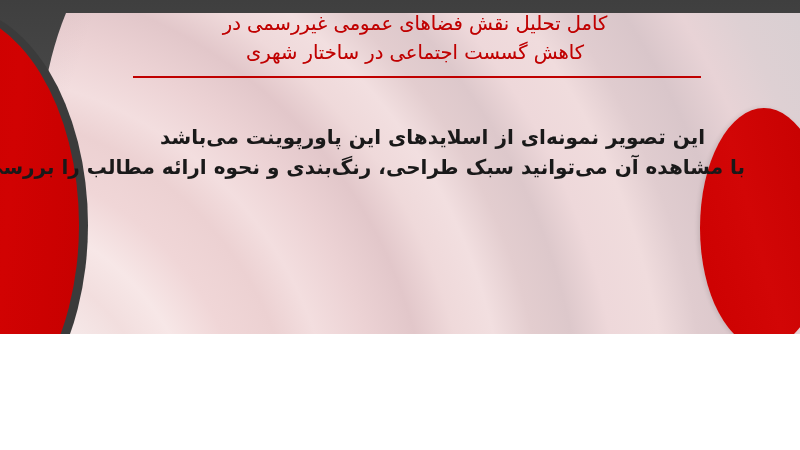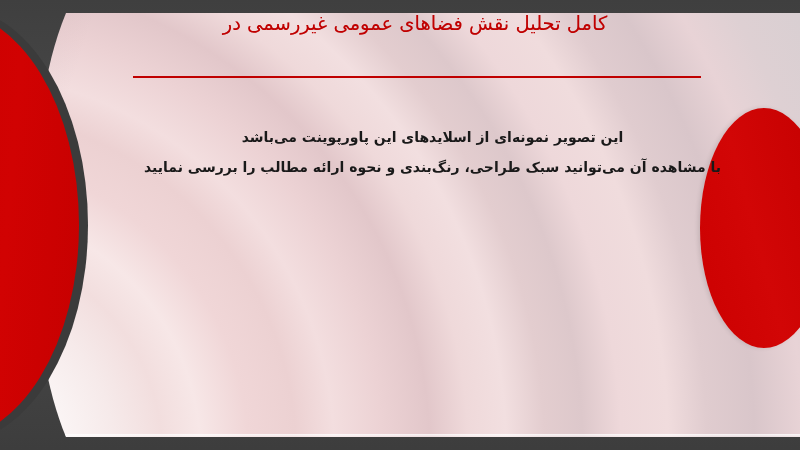--- a/index.html
+++ b/index.html
@@ -4,21 +4,21 @@
 <style>
   html, body {
     margin: 0;
     padding: 0;
     background: #ffffff;
   }
 
   .slide {
     position: relative;
     width: 800px;
-    height: 450px;
+    height: 334px;
     overflow: hidden;
     background: #4a4a4a;
     font-family: "DejaVu Sans", "Liberation Sans", sans-serif;
   }
 
   
   .frame-backdrop {
     position: absolute;
     inset: 0;
     background: linear-gradient(180deg, #3f3f3f 0%, #4e4e4e 45%, #3d3d3d 100%);
@@ -150,21 +150,21 @@
     background: #c00000;
   }
 
   .body-block {
     position: absolute;
     top: 122px;
     left: 120px;
     width: 625px;
     text-align: center;
     color: #191919;
-    font-size: 14px;
+    font-size: 20px;
     line-height: 30px;
     font-weight: 700;
   }
   .body-line { display: block; white-space: nowrap; }
 
   
   .bg-base, .bg-sweep, .panel-bottom-highlight { pointer-events: none; }
 </style>
 </head>
 <body>
@@ -179,20 +179,21 @@
     <div class="panel-bottom-highlight"></div>
   </div>
 
   <div class="red-lens-shadow"></div>
   <div class="red-lens"></div>
 
   <div class="red-circle-right"></div>
 
   <div class="title-block">
     <span class="title-line">کامل تحلیل نقش فضاهای عمومی غیررسمی در</span>
+    <span class="title-line">کاهش گسست اجتماعی در ساختار شهری</span>
   </div>
   <div class="title-rule"></div>
 
   <div class="body-block">
     <span class="body-line">این تصویر نمونه‌ای از اسلایدهای این پاورپوینت می‌باشد</span>
     <span class="body-line">با مشاهده آن می‌توانید سبک طراحی، رنگ‌بندی و نحوه ارائه مطالب را بررسی نمایید</span>
   </div>
 
 </div>
 

